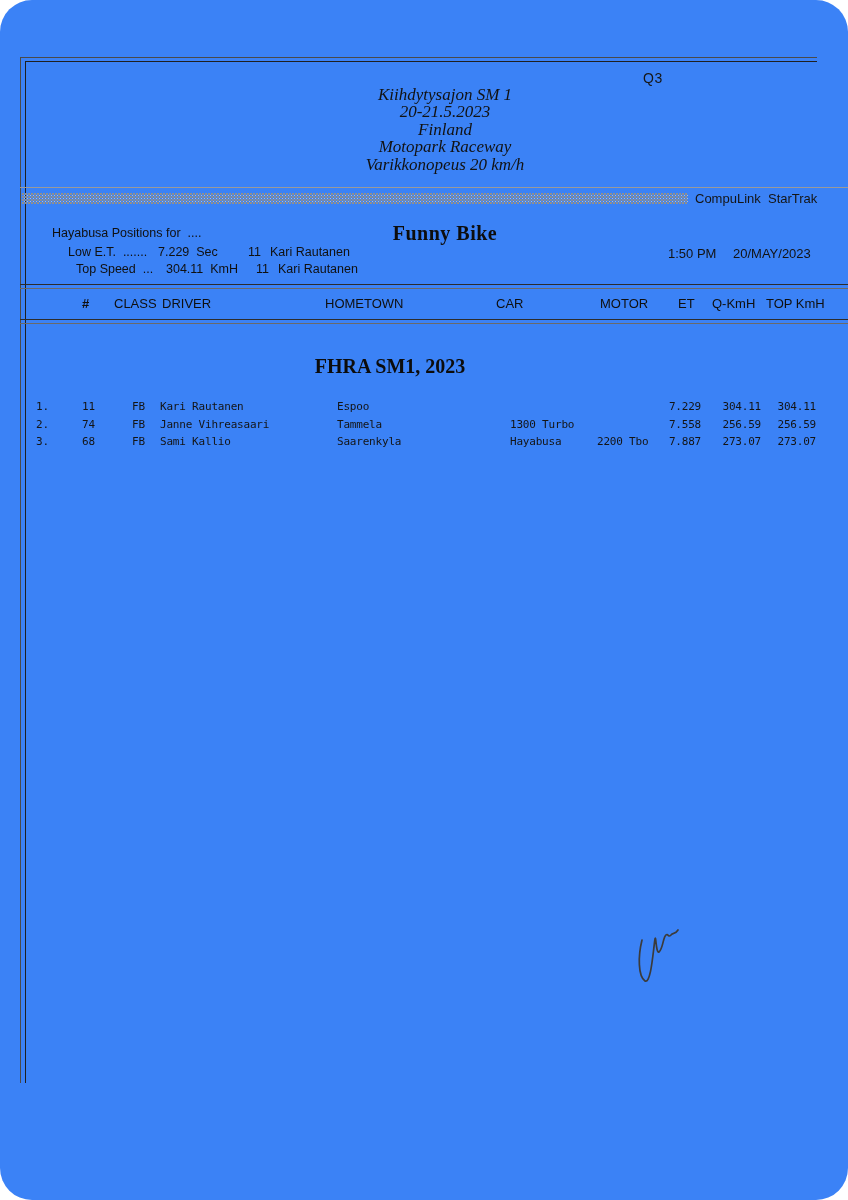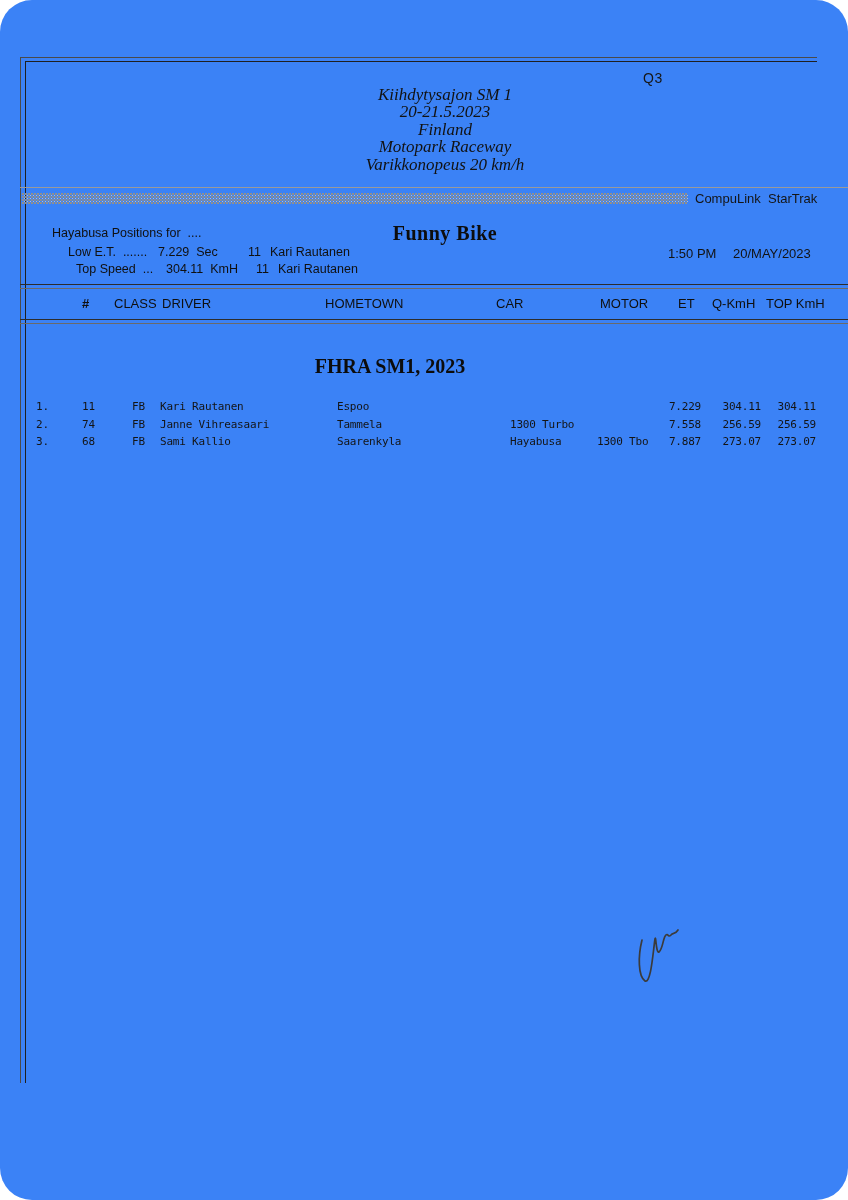--- a/index.html
+++ b/index.html
@@ -191,21 +191,21 @@
     <span class="td td-q">256.59</span>
     <span class="td td-top">256.59</span>
   </div>
   <div class="trow" style="top:435px;">
     <span class="td td-pos">3.</span>
     <span class="td td-number">68</span>
     <span class="td td-class">FB</span>
     <span class="td td-driver">Sami Kallio</span>
     <span class="td td-hometown">Saarenkyla</span>
     <span class="td td-car">Hayabusa</span>
-    <span class="td td-motor">1300 Tbo</span>
+    <span class="td td-motor">2200 Tbo</span>
     <span class="td td-et">7.887</span>
     <span class="td td-q">273.07</span>
     <span class="td td-top">273.07</span>
   </div>
 
   <svg class="abs signature" width="56" height="64" viewBox="0 0 56 64" aria-hidden="true">
     <path d="M 9,14 C 5,30 5,50 12,55 C 18,58 20,26 22,13
              C 23,8 23,28 26,26 C 30,23 30,11 33,9
              C 35,7 35,12 38,9 C 40,6 42,9 45,4" fill="none" stroke="#3b3b3b" stroke-width="1.7" stroke-linecap="round" stroke-linejoin="round"></path>
   </svg>

